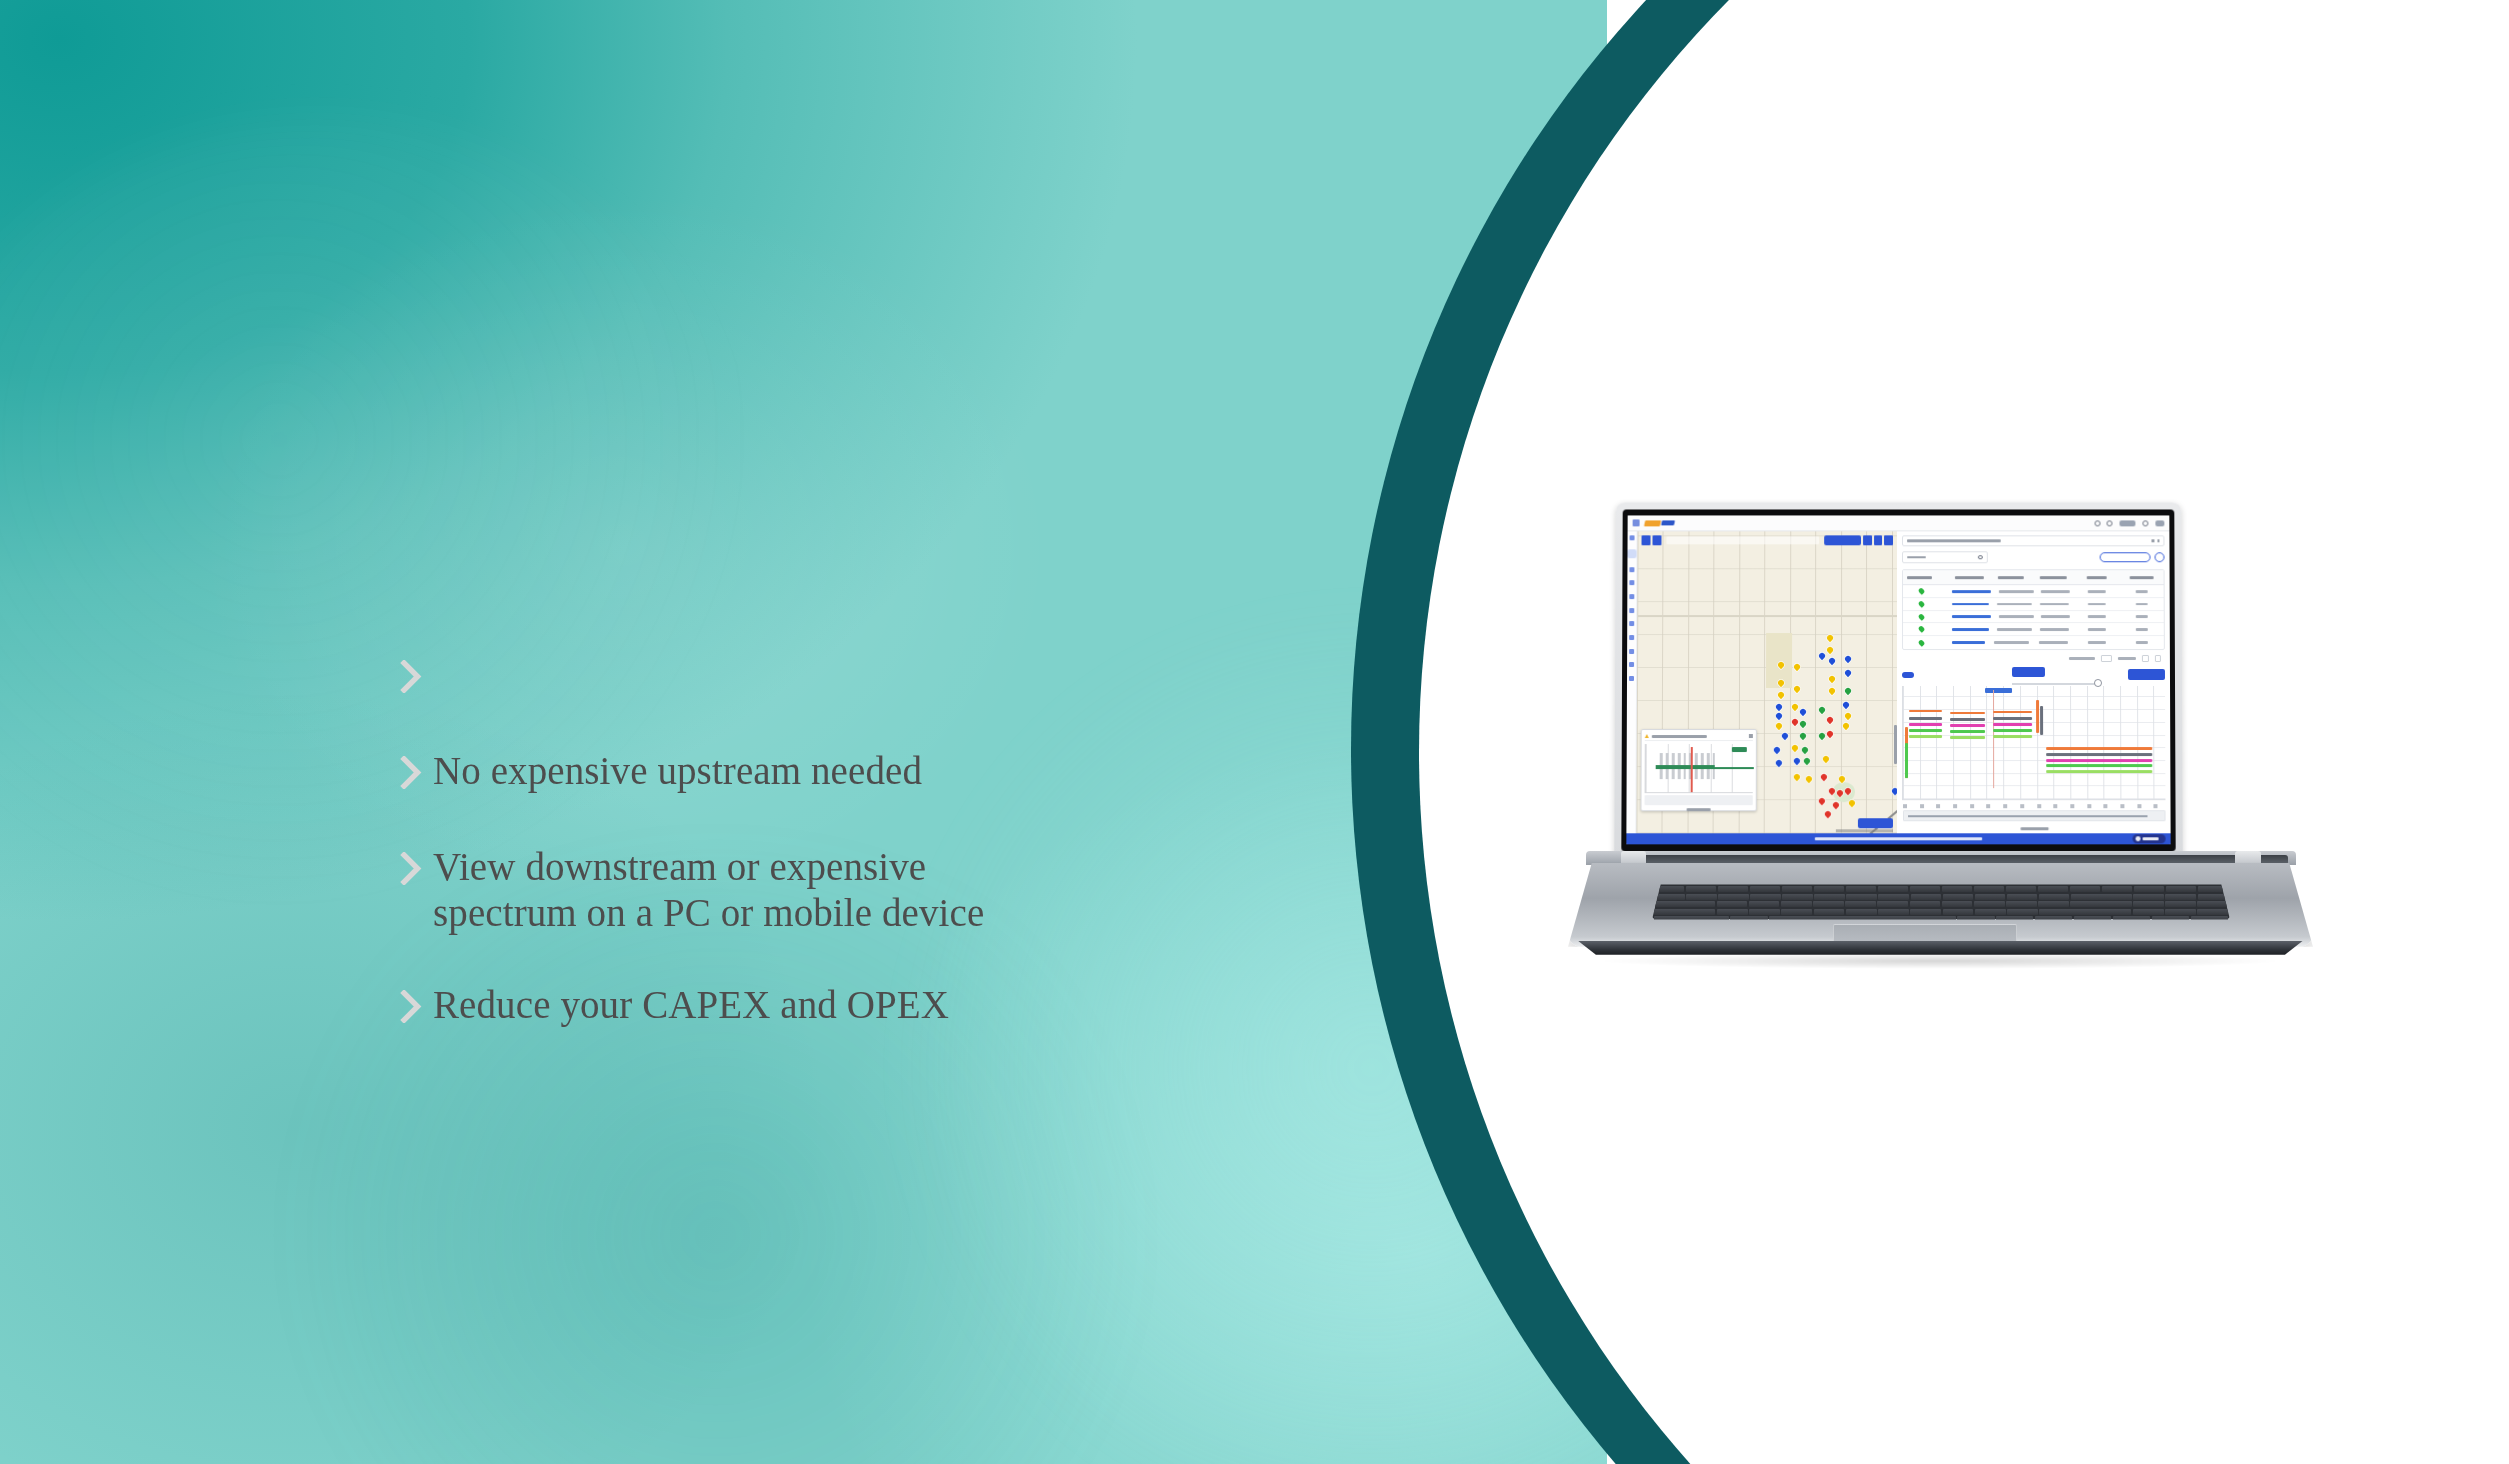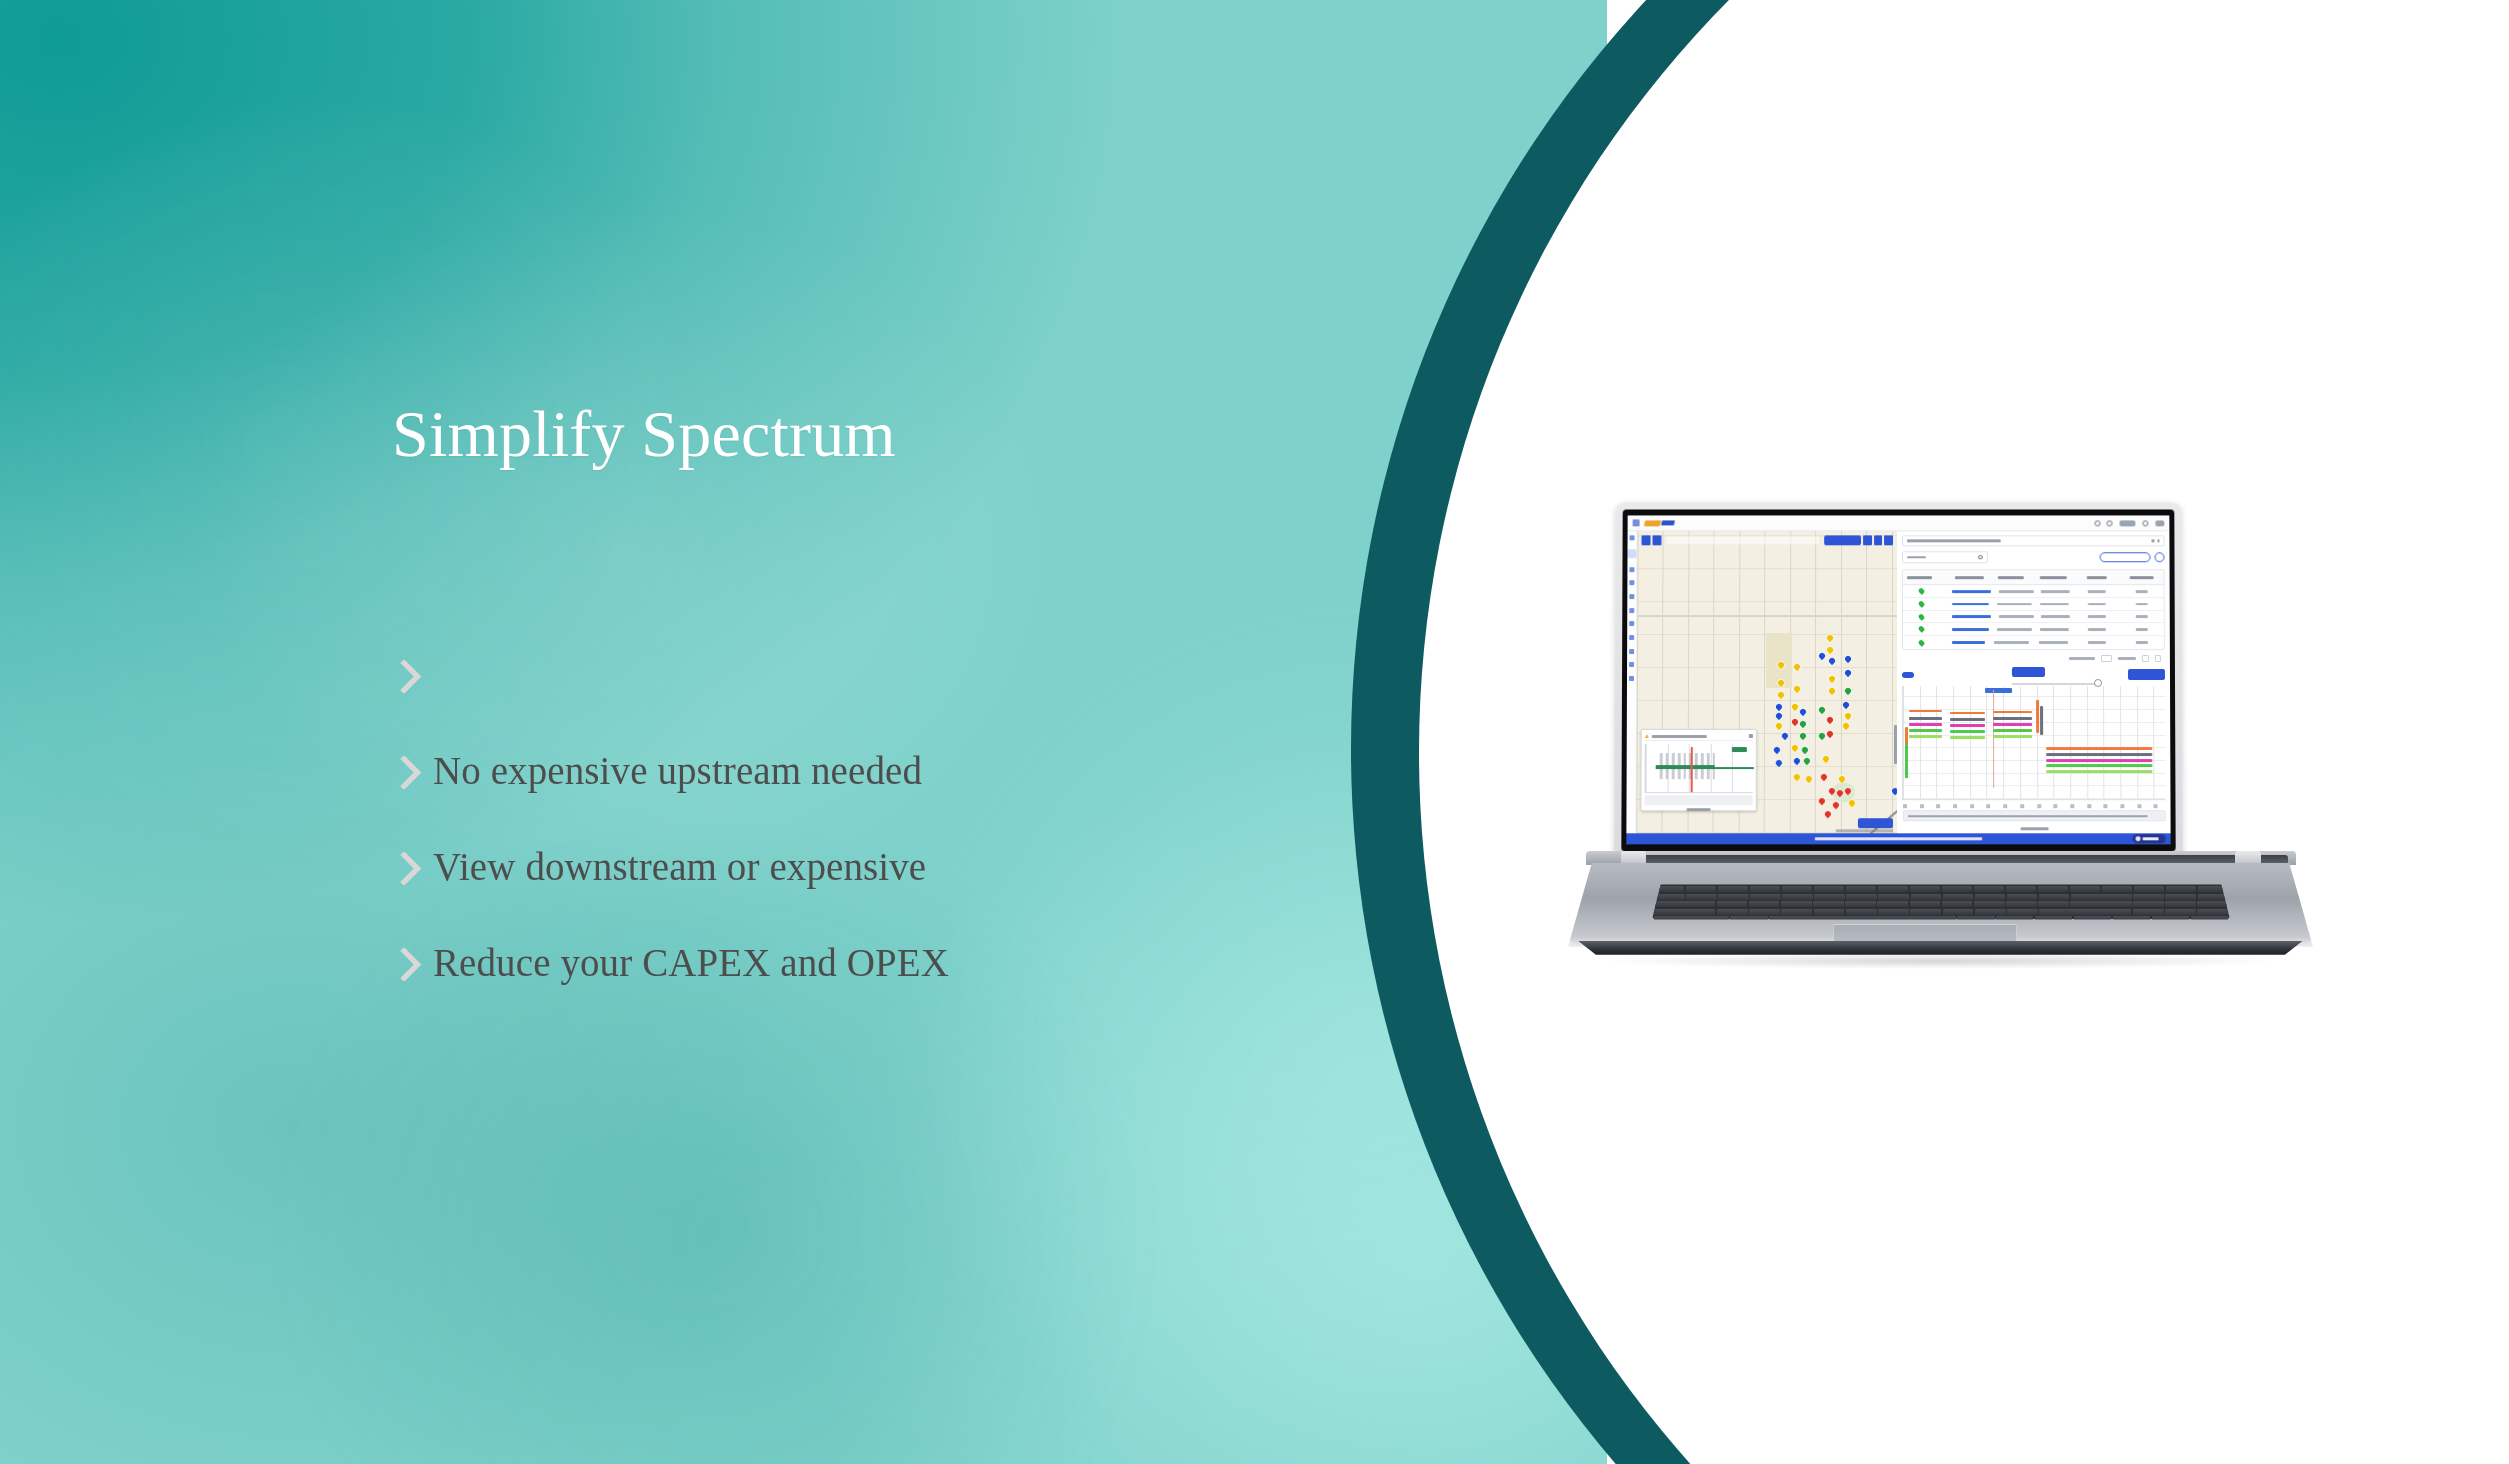--- a/index.html
+++ b/index.html
@@ -281,21 +281,20 @@
 
   <div class="teal-panel">
     <div class="teal-blob-a"></div>
     <div class="teal-blob-b"></div>
     <div class="teal-blob-c"></div>
   </div>
   <div class="ring-dark"></div>
   <div class="ring-white"></div>
 
   <h1 class="headline">
-    <div>Simplify Spectrum</div>
   </h1>
 
   <div class="bullets">
 
     <div class="bullet">
       <span class="chev">
         <svg width="25.5" height="33" viewBox="0 0 26 34">
             <path d="M4 3 L18 17 L4 31" fill="none" stroke="#d8d8d8" stroke-width="5.5" stroke-linecap="square" stroke-linejoin="miter"></path>
           </svg>
       </span>
@@ -315,20 +314,21 @@
     </div>
 
     <div class="bullet">
       <span class="chev">
         <svg width="25.5" height="33" viewBox="0 0 26 34">
             <path d="M4 3 L18 17 L4 31" fill="none" stroke="#d8d8d8" stroke-width="5.5" stroke-linecap="square" stroke-linejoin="miter"></path>
           </svg>
       </span>
       <span class="btext">
         <span>View downstream or expensive</span>
+        <span>spectrum on a PC or mobile device</span>
       </span>
     </div>
 
     <div class="bullet">
       <span class="chev">
         <svg width="25.5" height="33" viewBox="0 0 26 34">
             <path d="M4 3 L18 17 L4 31" fill="none" stroke="#d8d8d8" stroke-width="5.5" stroke-linecap="square" stroke-linejoin="miter"></path>
           </svg>
       </span>
       <span class="btext">

